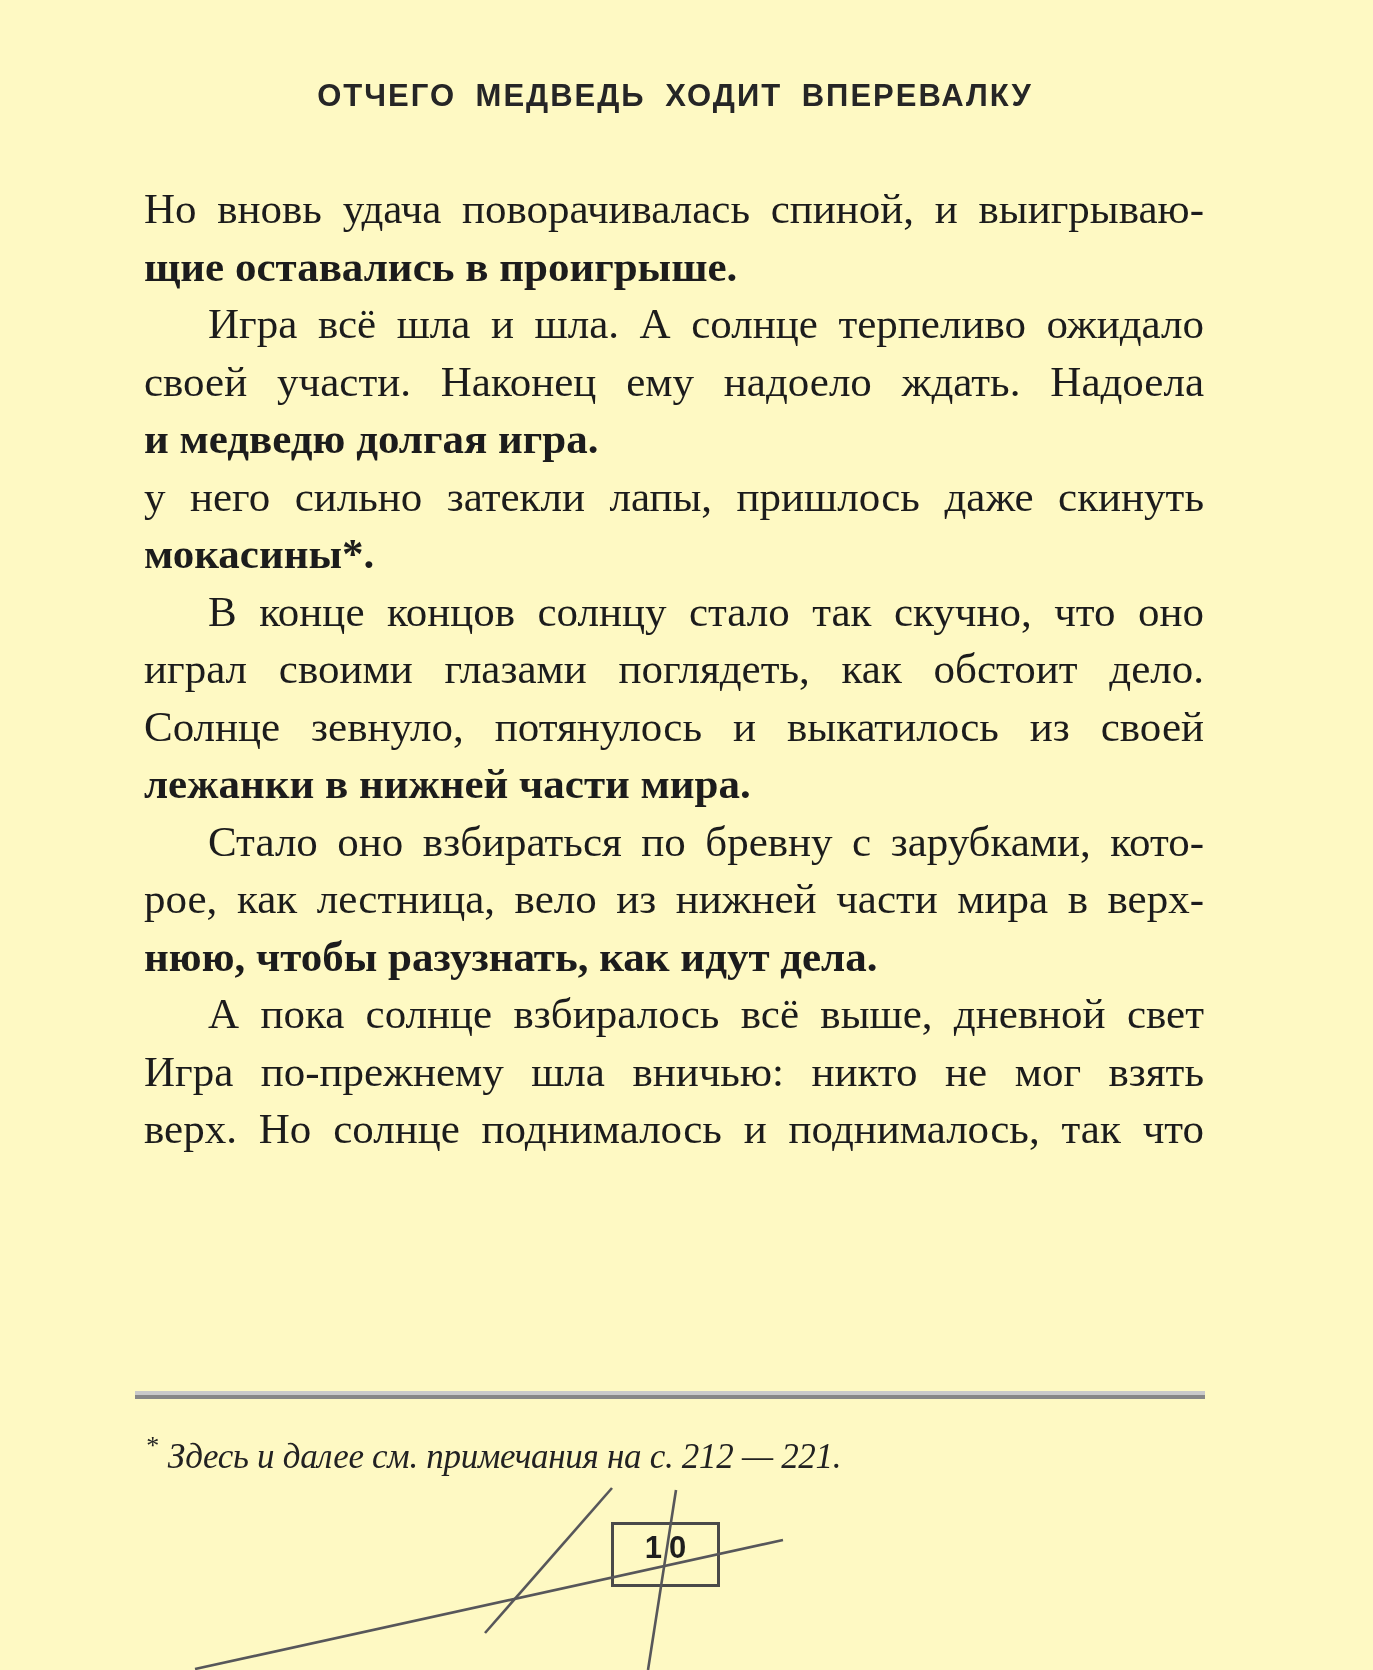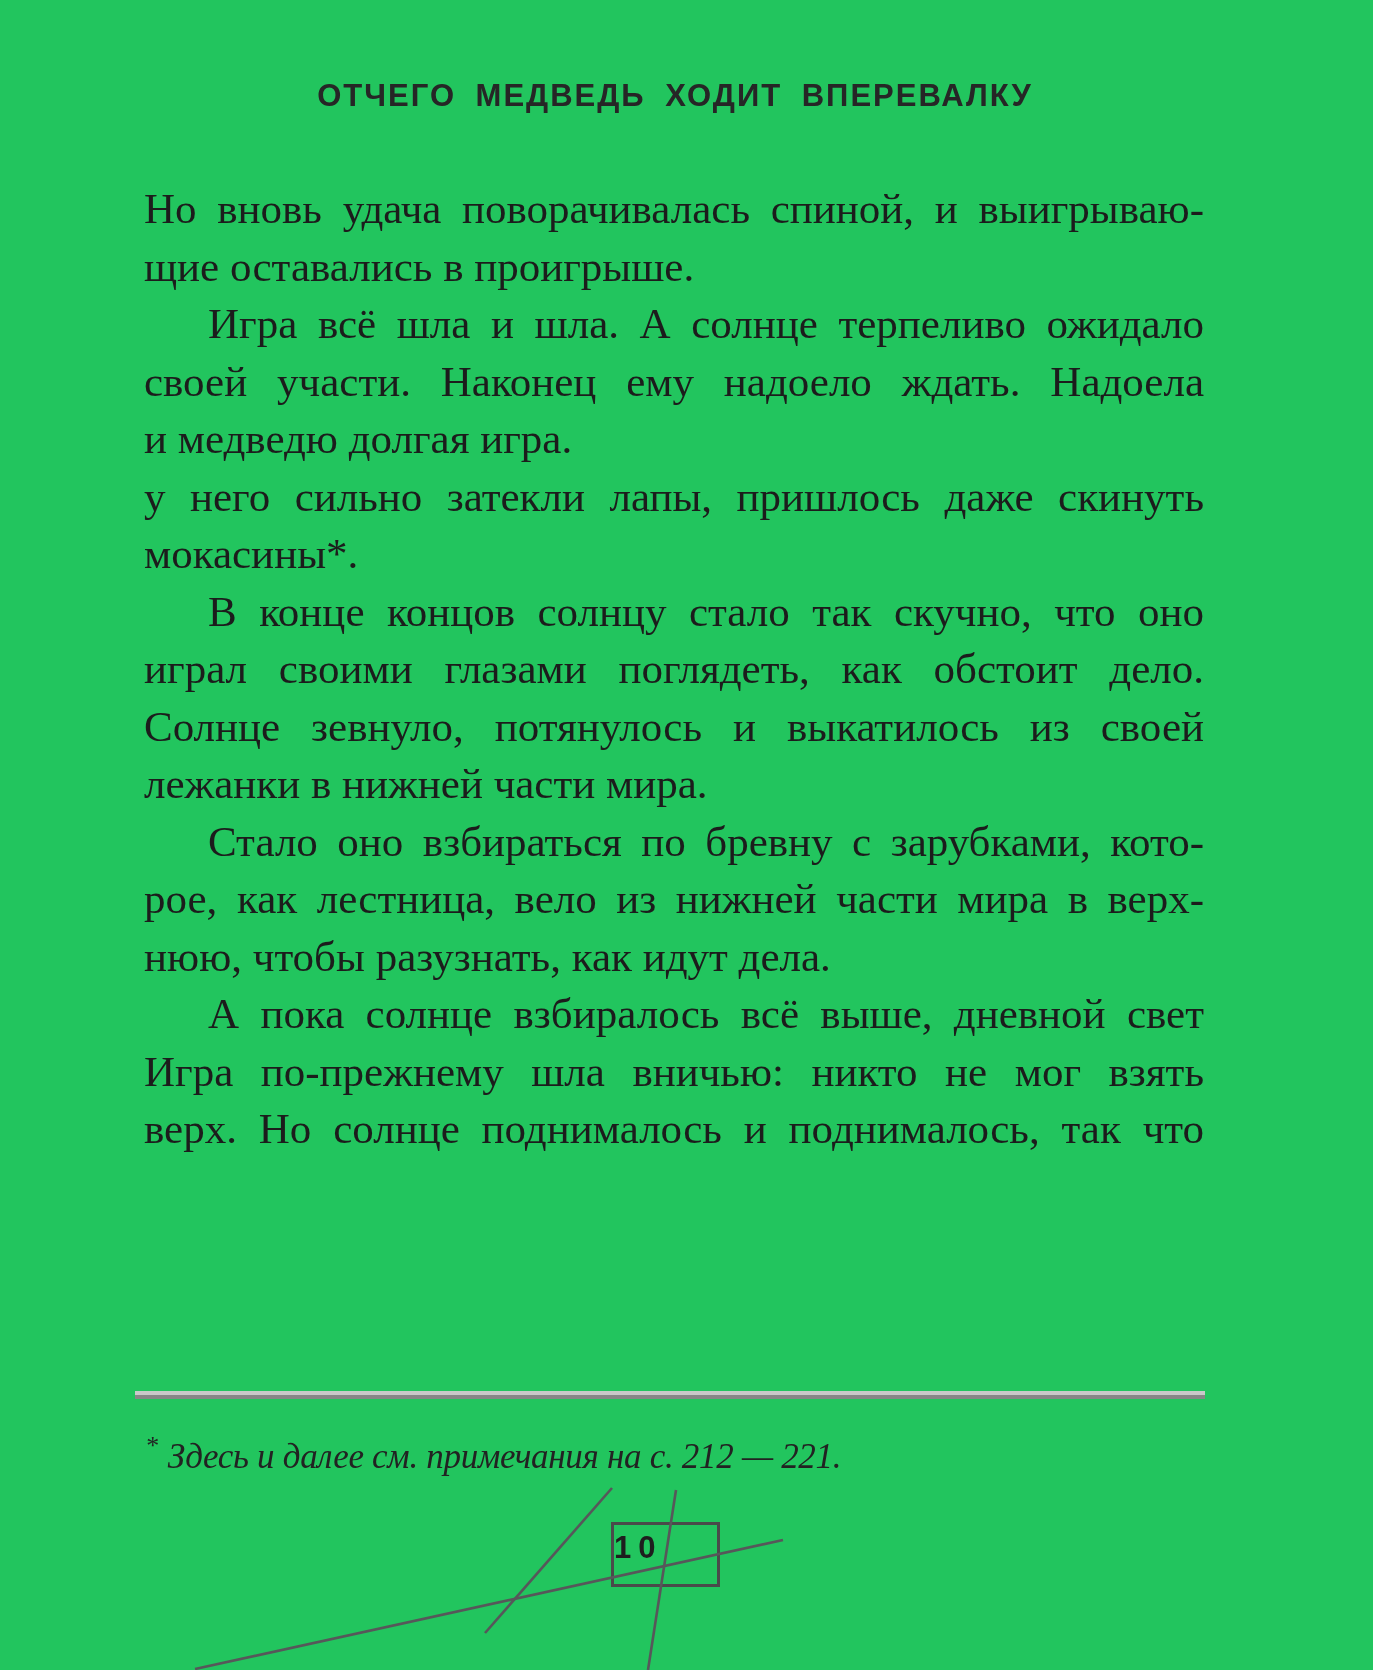--- a/index.html
+++ b/index.html
@@ -5,21 +5,21 @@
 <style>
   html, body {
     margin: 0;
     padding: 0;
     background: #ffffff;
   }
   .page {
     position: relative;
     width: 1373px;
     height: 1670px;
-    background: #22c55e;
+    background: #fef9c3;
     overflow: hidden;
     font-family: "Liberation Serif", "DejaVu Serif", serif;
     color: #1c1c1c;
   }
   
   .chapter-title {
     position: absolute;
     top: 78px;
     left: 145px;
     width: 1060px;
@@ -42,21 +42,21 @@
     line-height: 57.5px;
   }
   .text-block .line {
     text-align: justify;
     text-align-last: justify;
     text-justify: inter-word;
     height: 57.5px;
     overflow: visible;
   }
   .text-block .line.indent { text-indent: 64px; }
-  .text-block .line.lastline { text-align-last: left; }
+  .text-block .line.lastline { text-align-last: left; font-weight: bold; }
   
   .footnote-rule {
     position: absolute;
     left: 135px;
     top: 1391px;
     width: 1070px;
     height: 8px;
     background: linear-gradient(to bottom, #c9c9c9 0 45%, #878787 45% 100%);
   }
   
@@ -81,20 +81,21 @@
   .page-number-box {
     position: absolute;
     left: 611px;
     top: 1522px;
     width: 109px;
     height: 65px;
     border: 3px solid #4a4a4a;
     box-sizing: border-box;
     display: flex;
     align-items: flex-start;
+    justify-content: center;
   }
   .page-number {
     font-family: "Liberation Sans", "DejaVu Sans", sans-serif;
     font-weight: 700;
     font-size: 31px;
     letter-spacing: 7px;
     margin-right: -7px; 
     margin-top: 5px;
     color: #1e1e1e;
   }

